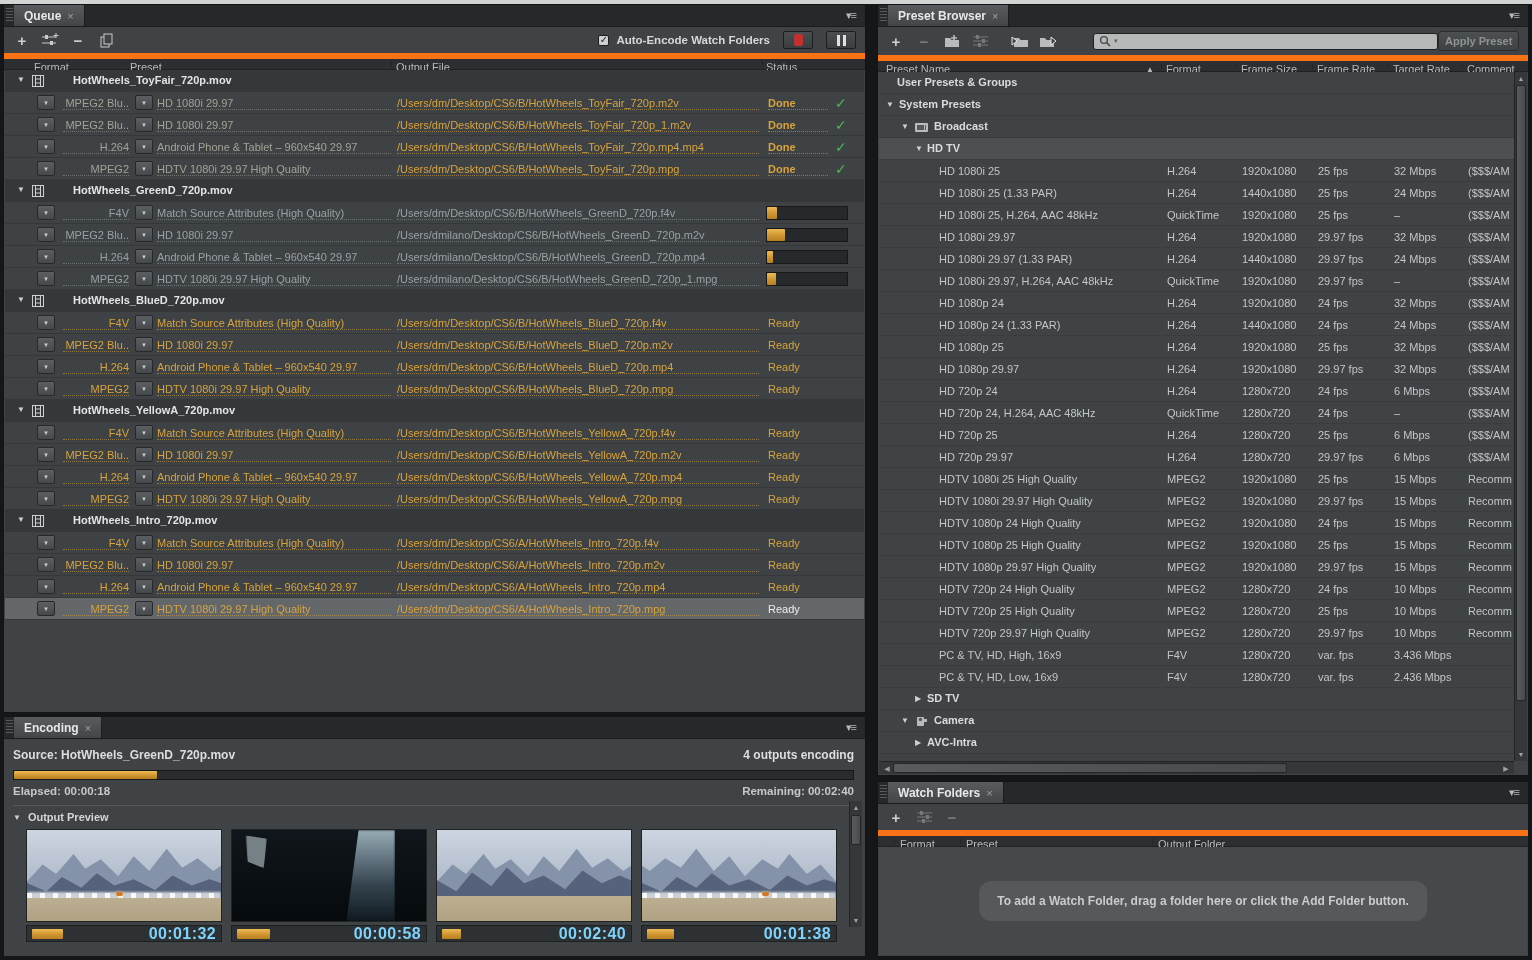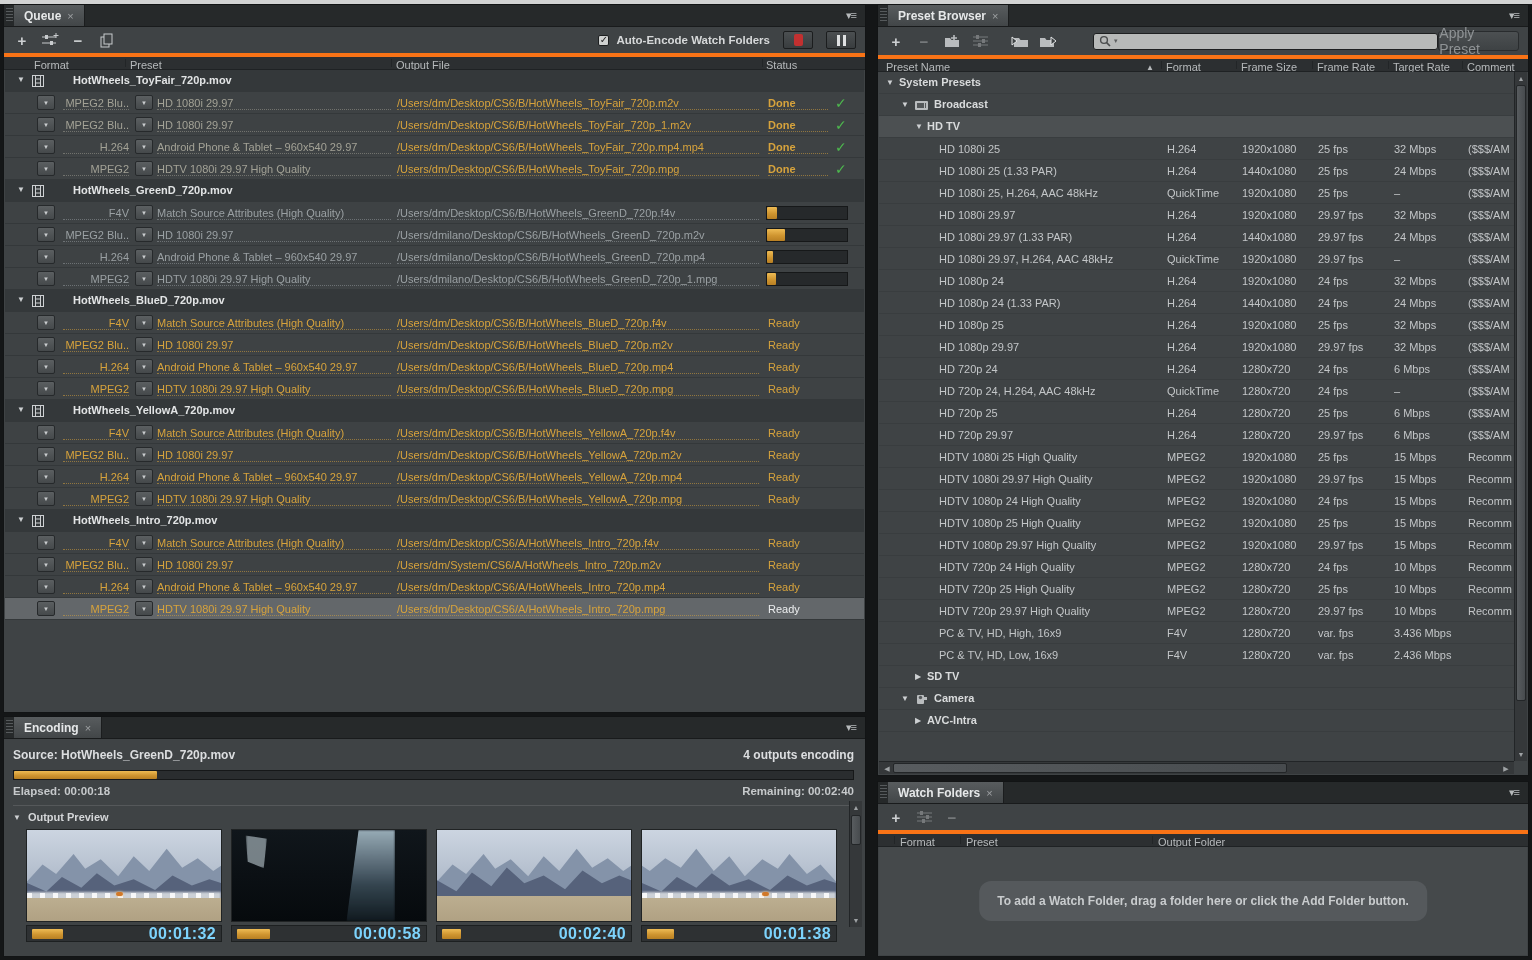--- a/index.html
+++ b/index.html
@@ -31,21 +31,21 @@
   color:#b7babc; font-size:11px; letter-spacing:-1px; }
 
 
 .toolbar { height:26px; display:flex; align-items:center; padding:0 9px; }
 .tbtn { display:flex; align-items:center; justify-content:center; min-width:18px; height:18px; margin-right:10px; }
 .glyph { color:#cdd0d2; font-size:15px; font-weight:bold; line-height:1; }
 .dim { opacity:.4; }
 
 
 .colhead { position:relative; height:17px; background:#2c2f31;
-  border-top:4px solid #f97316; border-bottom:1px solid #1f2224;
+  border-top:6px solid #f97316; border-bottom:1px solid #1f2224;
   color:#b6b9bb; font-size:11px; }
 .colhead span.lbl { position:absolute; top:2px; white-space:nowrap; }
 .colhead .sep { position:absolute; top:2px; bottom:2px; width:1px; background:#45494b; border-right:1px solid #222527; }
 
 
 #queue-rows { position:absolute; left:1px; right:1px; top:65px; }
 .qrow { position:relative; height:22px; border-bottom:1px solid #34383a; background:#3e4244; }
 .group-row { background:#34383a; }
 .qrow .tri { position:absolute; left:12px; top:5px; font-size:8px; color:#cdd0d2; }
 .group-row .gname { position:absolute; left:44px; top:4px; color:#e2e4e5; font-weight:bold;margin-left:24px; }
@@ -135,21 +135,21 @@
 .h-scroll .sb-arrow { width:12px; top:3px; }
 .h-scroll .sb-thumb { top:1px; bottom:1px; }
 
 
 .search-field { display:flex; align-items:center; gap:3px; width:368px; height:17px; margin-left:26px;
   background:#b7b9b8; border:1px solid #1d1f20; border-radius:3px; padding:0 5px; }
 .search-field input { flex:1; border:none; background:transparent; outline:none;
   font-family:inherit; font-size:11px; color:#333; }
 .search-dd { color:#5c5e5f; font-size:7px; }
 .apply-btn { margin-left:auto; width:86px; height:20px; border:1px solid #292c2e; border-radius:3px;
-  background:linear-gradient(#4c5052,#3e4244); color:#8f9395; font-size:14px; font-weight:normal;
+  background:linear-gradient(#4c5052,#3e4244); color:#8f9395; font-size:11px; font-weight:bold;
   display:flex; align-items:center; justify-content:center; }
 #pb-list { position:absolute; left:1px; right:14px; top:67px; bottom:14px; overflow:hidden; }
 .pb-row { position:relative; height:22px; border-bottom:1px solid #393d3f; background:#3f4345; }
 .pb-row .tri { position:absolute; top:6px; font-size:8px; color:#cdd0d2; }
 .pb-row .lbl { position:absolute; top:4px; white-space:nowrap; }
 .pb-section .lbl { font-weight:bold; color:#d9dbdc; }
 .row-hdtv { background:#4c5052; }
 .pc { position:absolute; top:5px; white-space:nowrap; overflow:hidden; color:#c3c6c8; line-height:12px; }
 .pc.name   { left:60px;  width:222px; }
 .pc.fmt    { left:288px; width:72px; }
@@ -523,21 +523,21 @@
   </div>
       <div class="qrow output-row state-ready">
     <div class="dd dd1">
           <span>▼</span>
         </div>
     <span class="cell c-fmt u">MPEG2 Blu..</span>
     <div class="dd dd2">
           <span>▼</span>
         </div>
     <span class="cell c-preset u">HD 1080i 29.97</span>
-    <span class="cell c-file u">/Users/dm/System/CS6/A/HotWheels_Intro_720p.m2v</span>
+    <span class="cell c-file u">/Users/dm/Desktop/CS6/A/HotWheels_Intro_720p.m2v</span>
     <span class="cell c-status st-ready">Ready</span>
 
   </div>
       <div class="qrow output-row state-ready">
     <div class="dd dd1">
           <span>▼</span>
         </div>
     <span class="cell c-fmt u">H.264</span>
     <div class="dd dd2">
           <span>▼</span>
@@ -727,20 +727,23 @@
     <span class="lbl" style="left:515px">Target Rate</span>
     <span class="lbl" style="left:589px">Comment</span>
     <span class="sep" style="left:283px"></span>
       <span class="sep" style="left:358px"></span>
     <span class="sep" style="left:434px"></span>
       <span class="sep" style="left:510px"></span>
       <span class="sep" style="left:584px"></span>
   </div>
   <div id="pb-list">
     <div class="pb-row pb-section">
+      <span class="lbl" style="left:18px">User Presets &amp; Groups</span>
+    </div>
+    <div class="pb-row pb-section">
       <span class="tri" style="left:7px">▼</span>
       <span class="lbl" style="left:20px">System Presets</span>
     </div>
     <div class="pb-row pb-section">
       <span class="tri" style="left:22px">▼</span>
       <svg style="position:absolute;left:35px;top:5px" width="15" height="12" viewBox="0 0 15 12">
         <rect x="1" y="2" width="13" height="9" rx="1" fill="#b9bcbe"></rect>
         <rect x="3" y="4" width="7" height="5" fill="#54585a"></rect>
         <line x1="11.5" y1="4" x2="11.5" y2="9" stroke="#54585a"></line>
       </svg>

